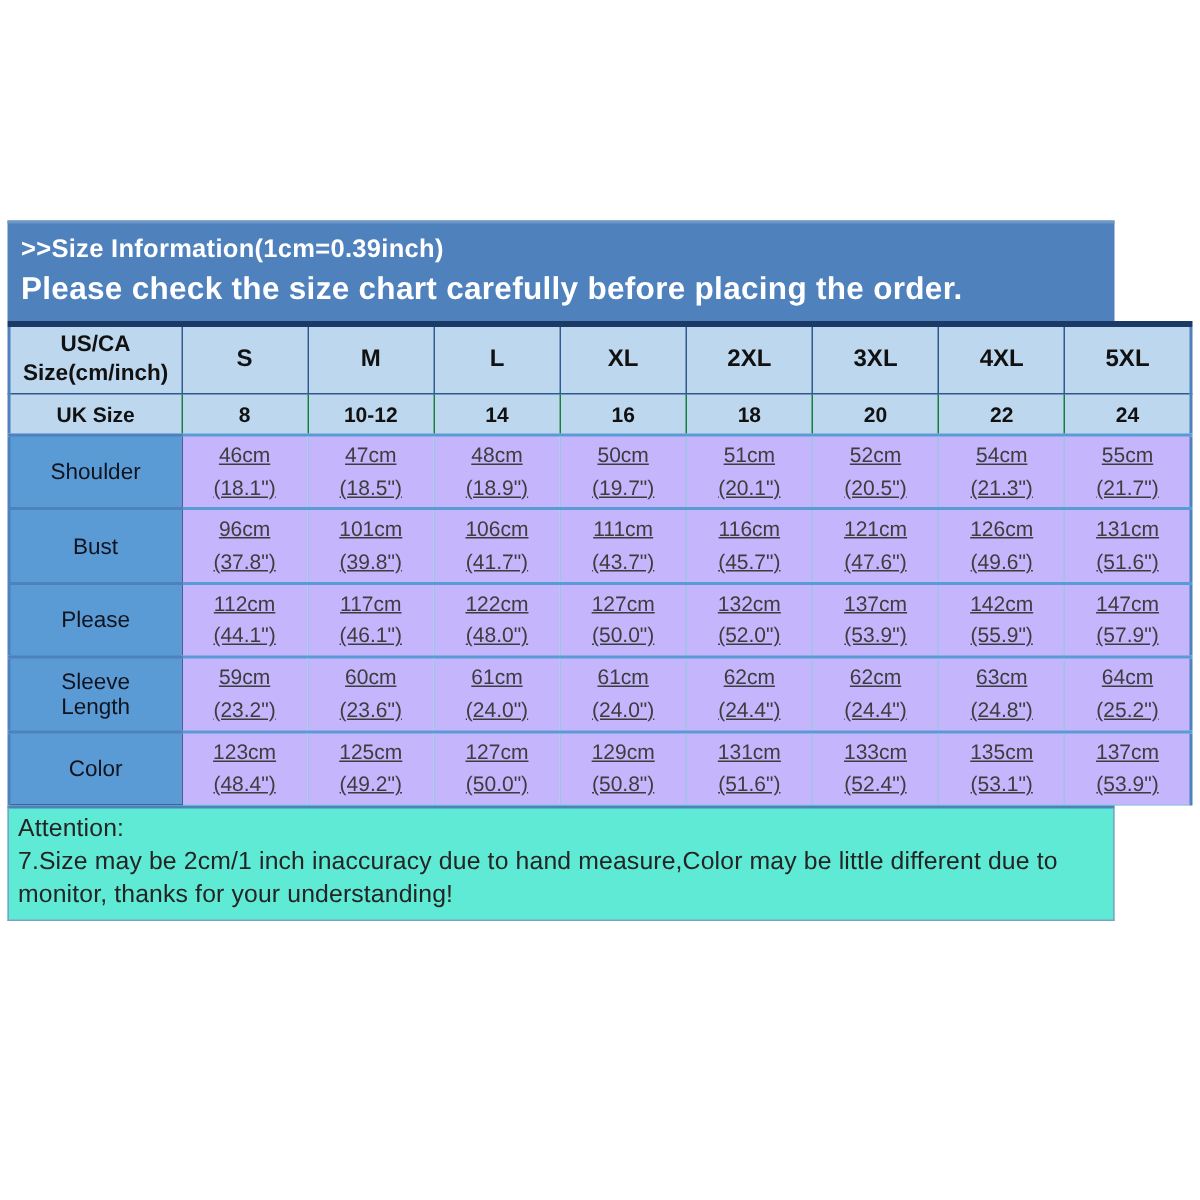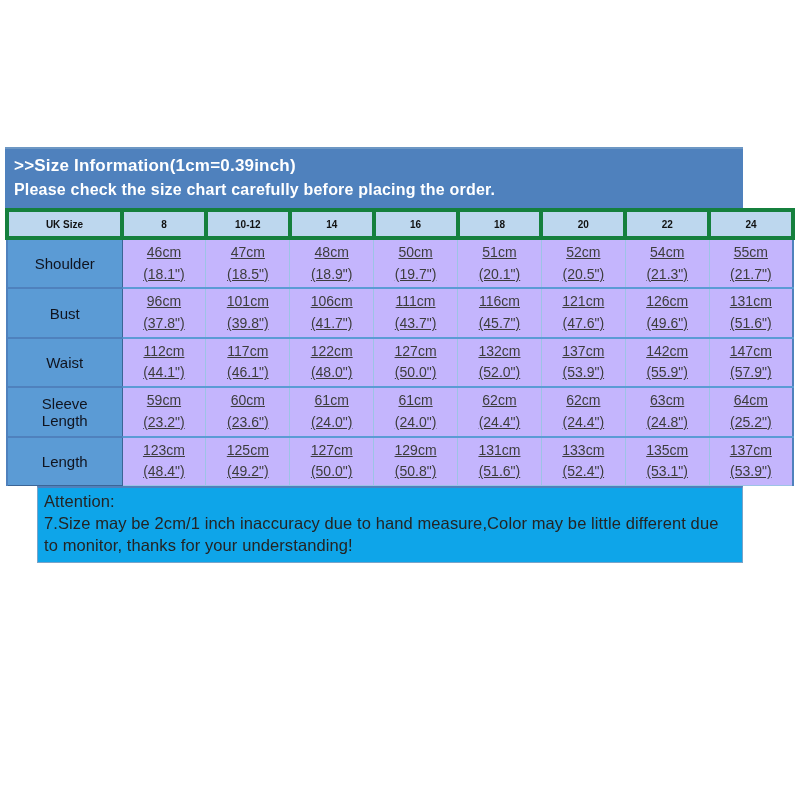--- a/index.html
+++ b/index.html
@@ -22,21 +22,21 @@
     padding: 7px 9px 9px 9px;
     border-top: 2px solid #6d97c4;
   }
   .band-line1 {
     font-size: 17px;
     font-weight: bold;
     letter-spacing: 0.2px;
     margin-bottom: 5px;
   }
   .band-line2 {
-    font-size: 16px;
+    font-size: 21px;
     font-weight: bold;
     letter-spacing: 0.2px;
   }
   
   table.size-table {
     width: 790px;
     border-collapse: collapse;
     table-layout: fixed;
     border-top: 4px solid #1b3a66;
     border-left: 2px solid #4f81bd;
@@ -55,23 +55,23 @@
     font-weight: bold;
     border: 1px solid #2e5a8f;
     line-height: 1.25;
     padding: 1px 4px;
   }
   .head-row th.size-col { font-size: 16px; }
   .alt-size-row { height: 28px; }
   .alt-size-row th, .alt-size-row td {
     background: #bdd7ee;
     color: #111111;
-    font-size: 10px;
+    font-size: 14px;
     font-weight: bold;
-    border: 4px solid #15803d;
+    border: 1px solid #15803d;
   }
   .measure-row { height: 49px; }
   .measure-row th.row-label {
     background: #5b9bd5;
     color: #10141f;
     font-size: 15px;
     font-weight: normal;
     border: 1px solid #3b6596;
     border-top: 2px solid #4f81bd;
     padding: 0 16px;
@@ -83,26 +83,25 @@
     border: 1px solid #9dc3e6;
     border-top: 2px solid #5b9bd5;
     line-height: 1.55;
     padding: 2px 0;
     text-decoration: underline;
   }
   
   .attention {
     border: 1px solid #7aa3c8;
     border-top: 2px solid #4f81bd;
-    background: #0ea5e9;
+    background: #5eead4;
     color: #242424;
     font-size: 16.5px;
     line-height: 1.33;
     padding: 3px 6px 5px 6px;
-    margin-left: 32px;
   }
   .attention div { letter-spacing: 0.1px; }
 </style>
 </head>
 <body>
 
 <div class="sheet">
 
   <div class="band">
     <div class="band-line1">&gt;&gt;Size Information(1cm=0.39inch)</div>
@@ -115,20 +114,31 @@
       <col>
         <col>
         <col>
         <col>
         <col>
         <col>
         <col>
         <col>
     </colgroup>
     <tbody id="size-table-body">
+        <tr class="head-row">
+          <th class="corner">US/CA Size(cm/inch)</th>
+          <th class="size-col">S</th>
+          <th class="size-col">M</th>
+          <th class="size-col">L</th>
+          <th class="size-col">XL</th>
+          <th class="size-col">2XL</th>
+          <th class="size-col">3XL</th>
+          <th class="size-col">4XL</th>
+          <th class="size-col">5XL</th>
+        </tr>
         <tr class="alt-size-row">
           <th class="row-label-light">UK Size</th>
           <td class="alt-size-cell">8</td>
           <td class="alt-size-cell">10-12</td>
           <td class="alt-size-cell">14</td>
           <td class="alt-size-cell">16</td>
           <td class="alt-size-cell">18</td>
           <td class="alt-size-cell">20</td>
           <td class="alt-size-cell">22</td>
           <td class="alt-size-cell">24</td>
@@ -197,21 +207,21 @@
           <td class="measure-cell">
             <div>126cm</div>
             <div>(49.6")</div>
           </td>
           <td class="measure-cell">
             <div>131cm</div>
             <div>(51.6")</div>
           </td>
         </tr>
         <tr class="measure-row">
-          <th class="row-label">Waist</th>
+          <th class="row-label">Please</th>
           <td class="measure-cell">
             <div>112cm</div>
             <div>(44.1")</div>
           </td>
           <td class="measure-cell">
             <div>117cm</div>
             <div>(46.1")</div>
           </td>
           <td class="measure-cell">
             <div>122cm</div>
@@ -267,21 +277,21 @@
           <td class="measure-cell">
             <div>63cm</div>
             <div>(24.8")</div>
           </td>
           <td class="measure-cell">
             <div>64cm</div>
             <div>(25.2")</div>
           </td>
         </tr>
         <tr class="measure-row">
-          <th class="row-label">Length</th>
+          <th class="row-label">Color</th>
           <td class="measure-cell">
             <div>123cm</div>
             <div>(48.4")</div>
           </td>
           <td class="measure-cell">
             <div>125cm</div>
             <div>(49.2")</div>
           </td>
           <td class="measure-cell">
             <div>127cm</div>

